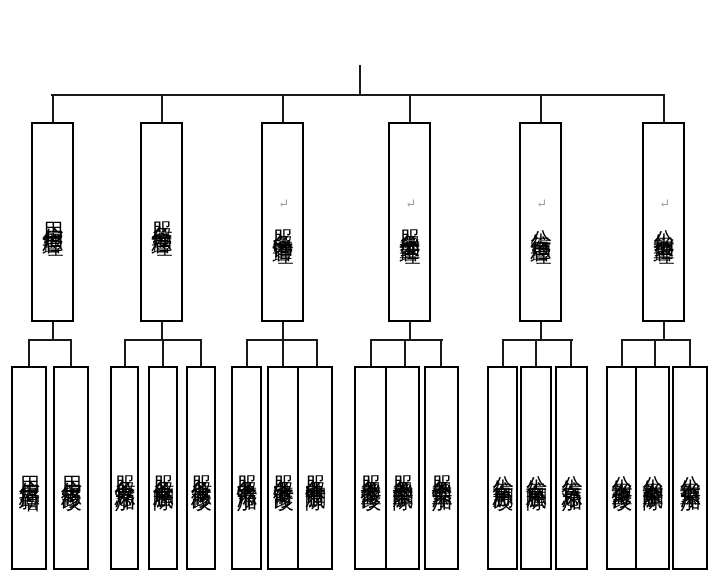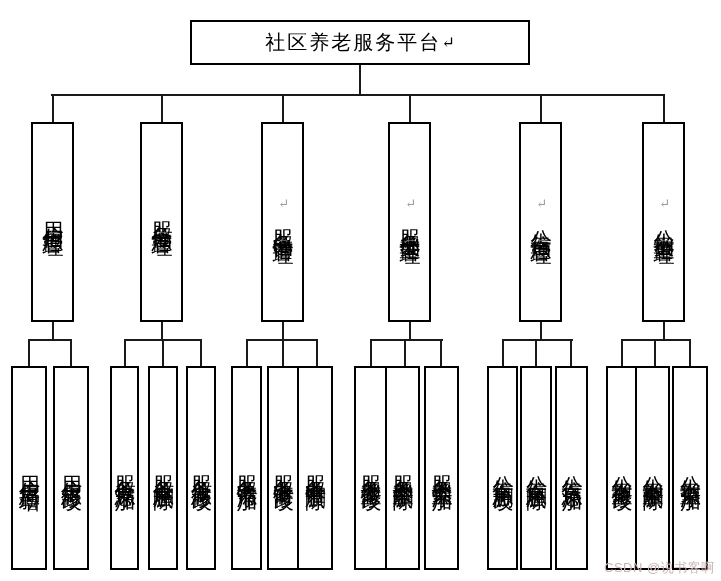--- a/index.html
+++ b/index.html
@@ -32,24 +32,20 @@
     position:absolute;left:604px;top:559px;font-size:13px;
     color:#cbb5b5;font-family:"Liberation Sans","DejaVu Sans",sans-serif;
     white-space:nowrap;letter-spacing:0.5px;
   }
 </style>
 </head>
 <body>
 
 <div id="stage">
 
-  <div class="box root-box">
-    <span class="title">社区养老服务平台</span>
-    <span class="title mark">↵</span>
-  </div>
 
   <div class="v" style="left:359px;top:65px;height:30px;"></div>
   <div class="h" style="left:51px;top:94px;width:613px;"></div>
   <div class="v" style="left:51.5px;top:94px;height:28px;"></div>
   <div class="v" style="left:160.5px;top:94px;height:28px;"></div>
   <div class="v" style="left:281.5px;top:94px;height:28px;"></div>
   <div class="v" style="left:408.5px;top:94px;height:28px;"></div>
   <div class="v" style="left:539.5px;top:94px;height:28px;"></div>
   <div class="v" style="left:662.5px;top:94px;height:28px;"></div>
 
@@ -154,15 +150,14 @@
   <div class="box l3" style="left:606px;width:31px;">
     <span class="vcol"><span class="vlabel">公告类型修改</span></span>
   </div>
   <div class="box l3" style="left:635px;width:35px;">
     <span class="vcol"><span class="vlabel">公告类型删除</span></span>
   </div>
   <div class="box l3" style="left:672px;width:36px;">
     <span class="vcol"><span class="vlabel">公告类型添加</span></span>
   </div>
 
-  <div class="watermark">CSDN @说书客啊</div>
 
 </div>
 
 </body></html>

